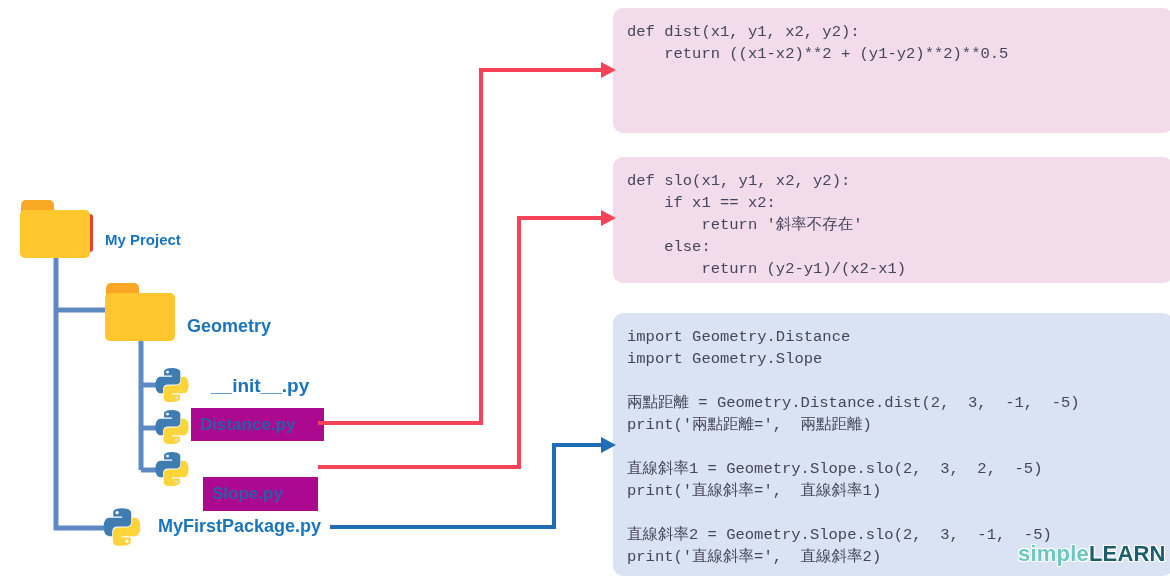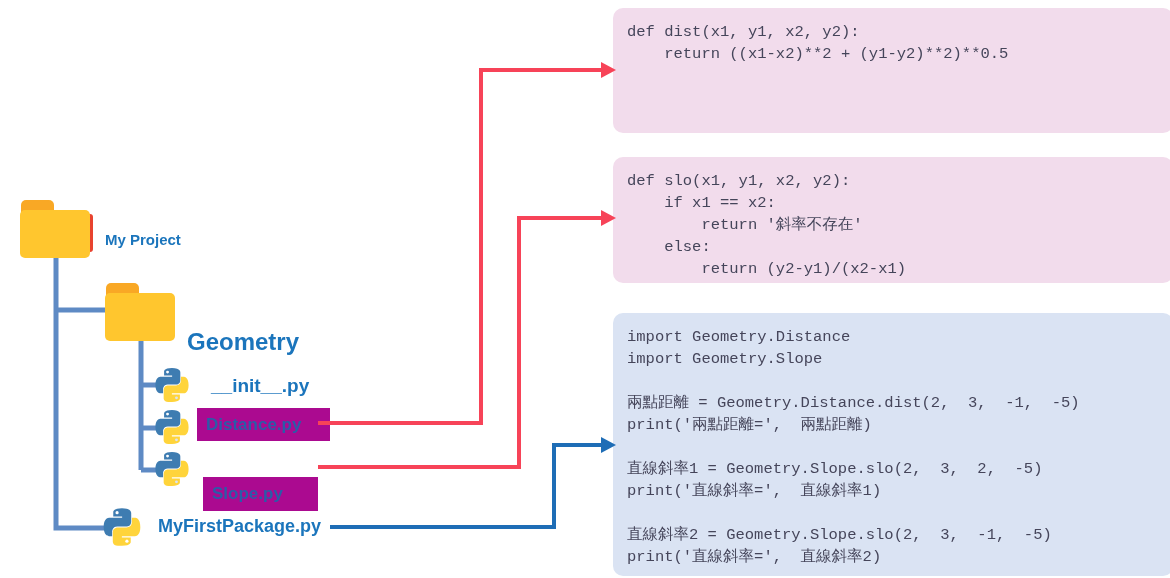--- a/index.html
+++ b/index.html
@@ -21,28 +21,28 @@
   
   .pyicon{position:absolute;}
   .pyicon-init{left:153px;top:366px;width:38px;height:38px;}
   .pyicon-distance{left:153px;top:408px;width:38px;height:38px;}
   .pyicon-slope{left:153px;top:450px;width:38px;height:38px;}
   .pyicon-mfp{left:101px;top:506px;width:42px;height:42px;}
 
   
   .tree-label{position:absolute;font-weight:700;color:#1B75BC;white-space:nowrap;}
   .lbl-root{left:105px;top:231px;font-size:15px;}
-  .lbl-geometry{left:187px;top:316px;font-size:24px;margin-top:12px;}
+  .lbl-geometry{left:187px;top:316px;font-size:18px;}
   .lbl-init{left:211px;top:375px;font-size:19px;}
   .lbl-mfp{left:158px;top:516px;font-size:18px;}
 
   
   .filebox{position:absolute;background:#AB0A90;display:flex;align-items:center;
            padding-left:9px;box-sizing:border-box;font-weight:700;font-size:17px;color:#2B5CA8;}
-  .box-distance{left:197px;top:408px;width:133px;height:33px;}
+  .box-distance{left:191px;top:408px;width:133px;height:33px;}
   .box-slope{left:203px;top:449px;width:115px;height:34px;margin-top:28px;}
 
   
   .codeblock{position:absolute;border-radius:10px;}
   .block-1{left:613px;top:8px;width:560px;height:125px;background:#F2DCEC;}
   .block-2{left:613px;top:157px;width:560px;height:126px;background:#F2DCEC;}
   .block-3{left:613px;top:313px;width:560px;height:263px;background:#DAE3F3;}
   .codeblock pre{margin:0;padding:13px 0 0 14px;white-space:pre;color:#45455A;
                  font-family:"Liberation Mono","DejaVu Sans Mono",monospace;
                  font-size:15.5px;line-height:22px;}
@@ -148,14 +148,17 @@
     <g fill="none">
       <path d="M318 467 H519 V218 H601" stroke="#F74358" stroke-width="4"></path>
       <polygon points="601,210 616,218 601,226" fill="#F74358" stroke="none"></polygon>
     </g>
     <g fill="none">
       <path d="M330 527 H554 V445 H601" stroke="#1E6DB6" stroke-width="4"></path>
       <polygon points="601,437 616,445 601,453" fill="#1E6DB6" stroke="none"></polygon>
     </g>
   </svg>
 
+  <div class="logo">
+    <span class="light">simple</span><span class="dark">LEARN</span>
+  </div>
 
 </div>
 
 </body></html>

